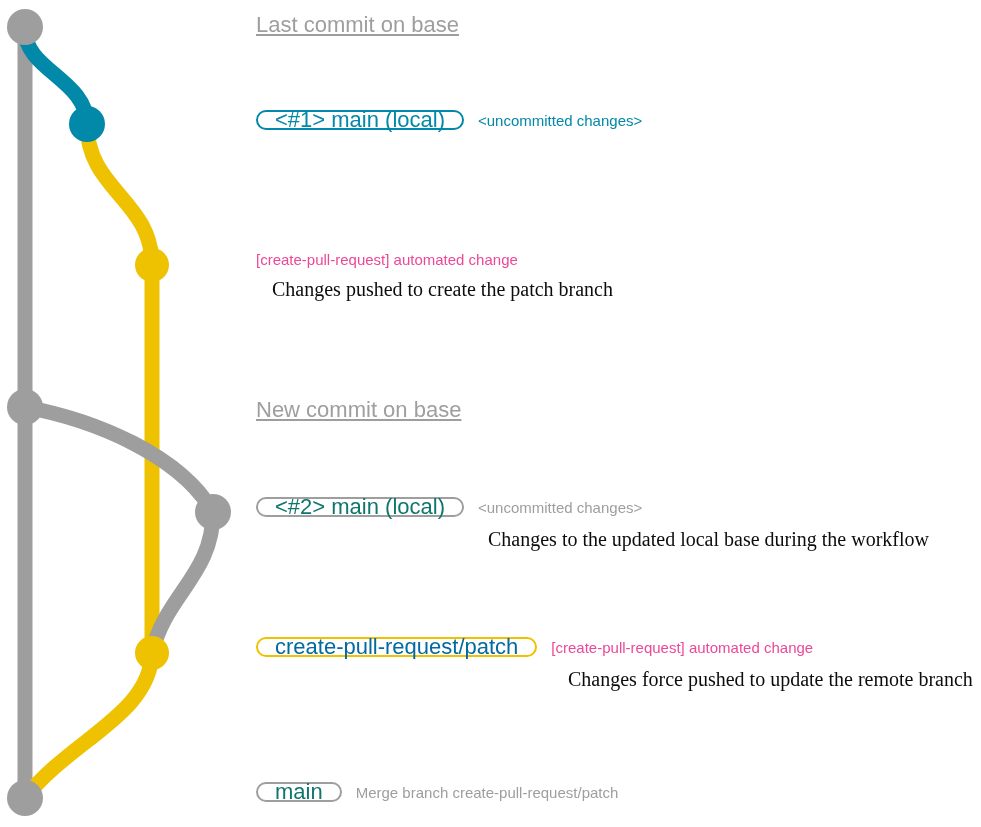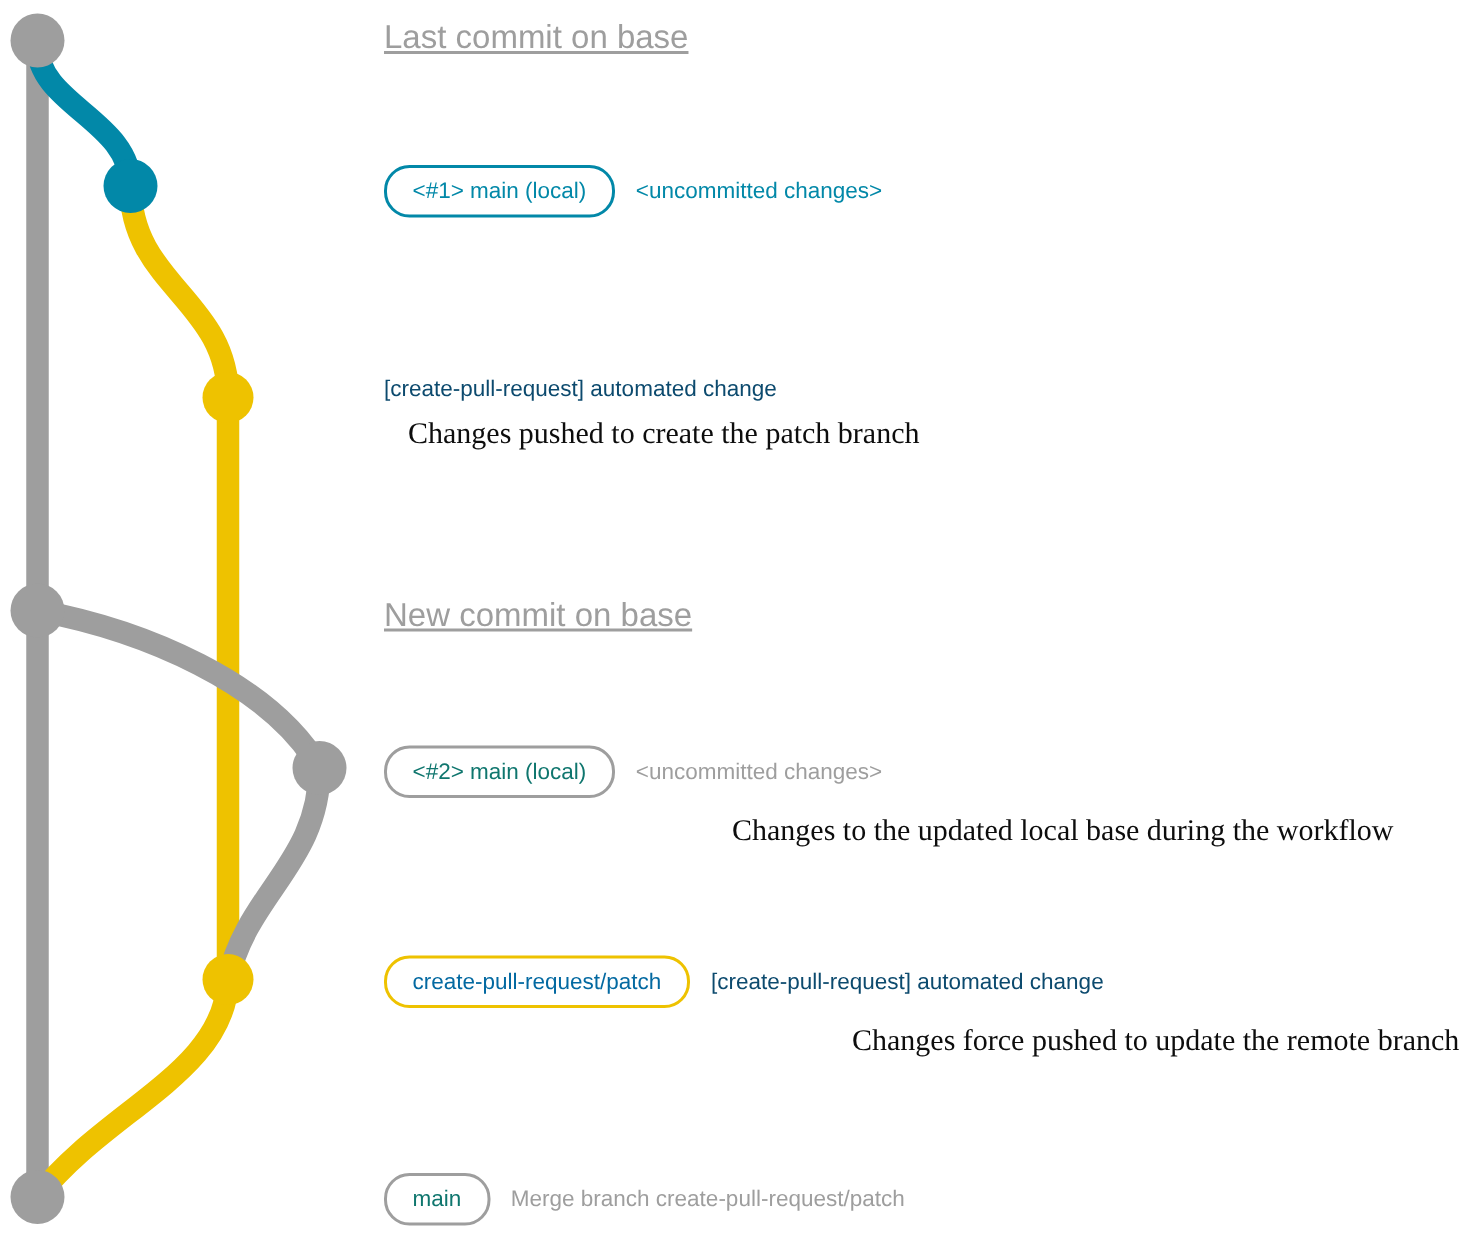--- a/index.html
+++ b/index.html
@@ -44,40 +44,40 @@
     white-space: nowrap;
   }
 
   .pill {
     display: inline-flex;
     align-items: center;
     justify-content: center;
     box-sizing: border-box;
     border: 2px solid #9e9e9e;
     border-radius: 17px;
-    height: 35px;
+    height: 20px;
     padding: 0 17px;
-    font-size: 15px;
+    font-size: 22px;
     line-height: 1;
     color: #9e9e9e;
     background: #ffffff;
     font-family: "Liberation Sans", sans-serif;
   }
   .pill.teal   { border-color: #0288a8; color: #0288a8; }
   .pill.yellow { border-color: #eec200; color: #0369a1; }
   .pill.gray   { border-color: #9e9e9e; color: #0f766e; }
 
   .subject {
     font-size: 15px;
     line-height: 1;
     margin-left: 14px;
     font-family: "Liberation Sans", sans-serif;
   }
   .subject.teal   { color: #0288a8; }
-  .subject.yellow { color: #0c4a6e; }
+  .subject.yellow { color: #ec4899; }
   .subject.gray   { color: #9e9e9e; }
   .subject.nopill { margin-left: 0; }
 
   .desc {
     font-family: "Liberation Serif", serif;
     font-size: 20px;
     line-height: 1;
     color: #0d0d0d;
     margin-top: 12px;
     white-space: nowrap;

